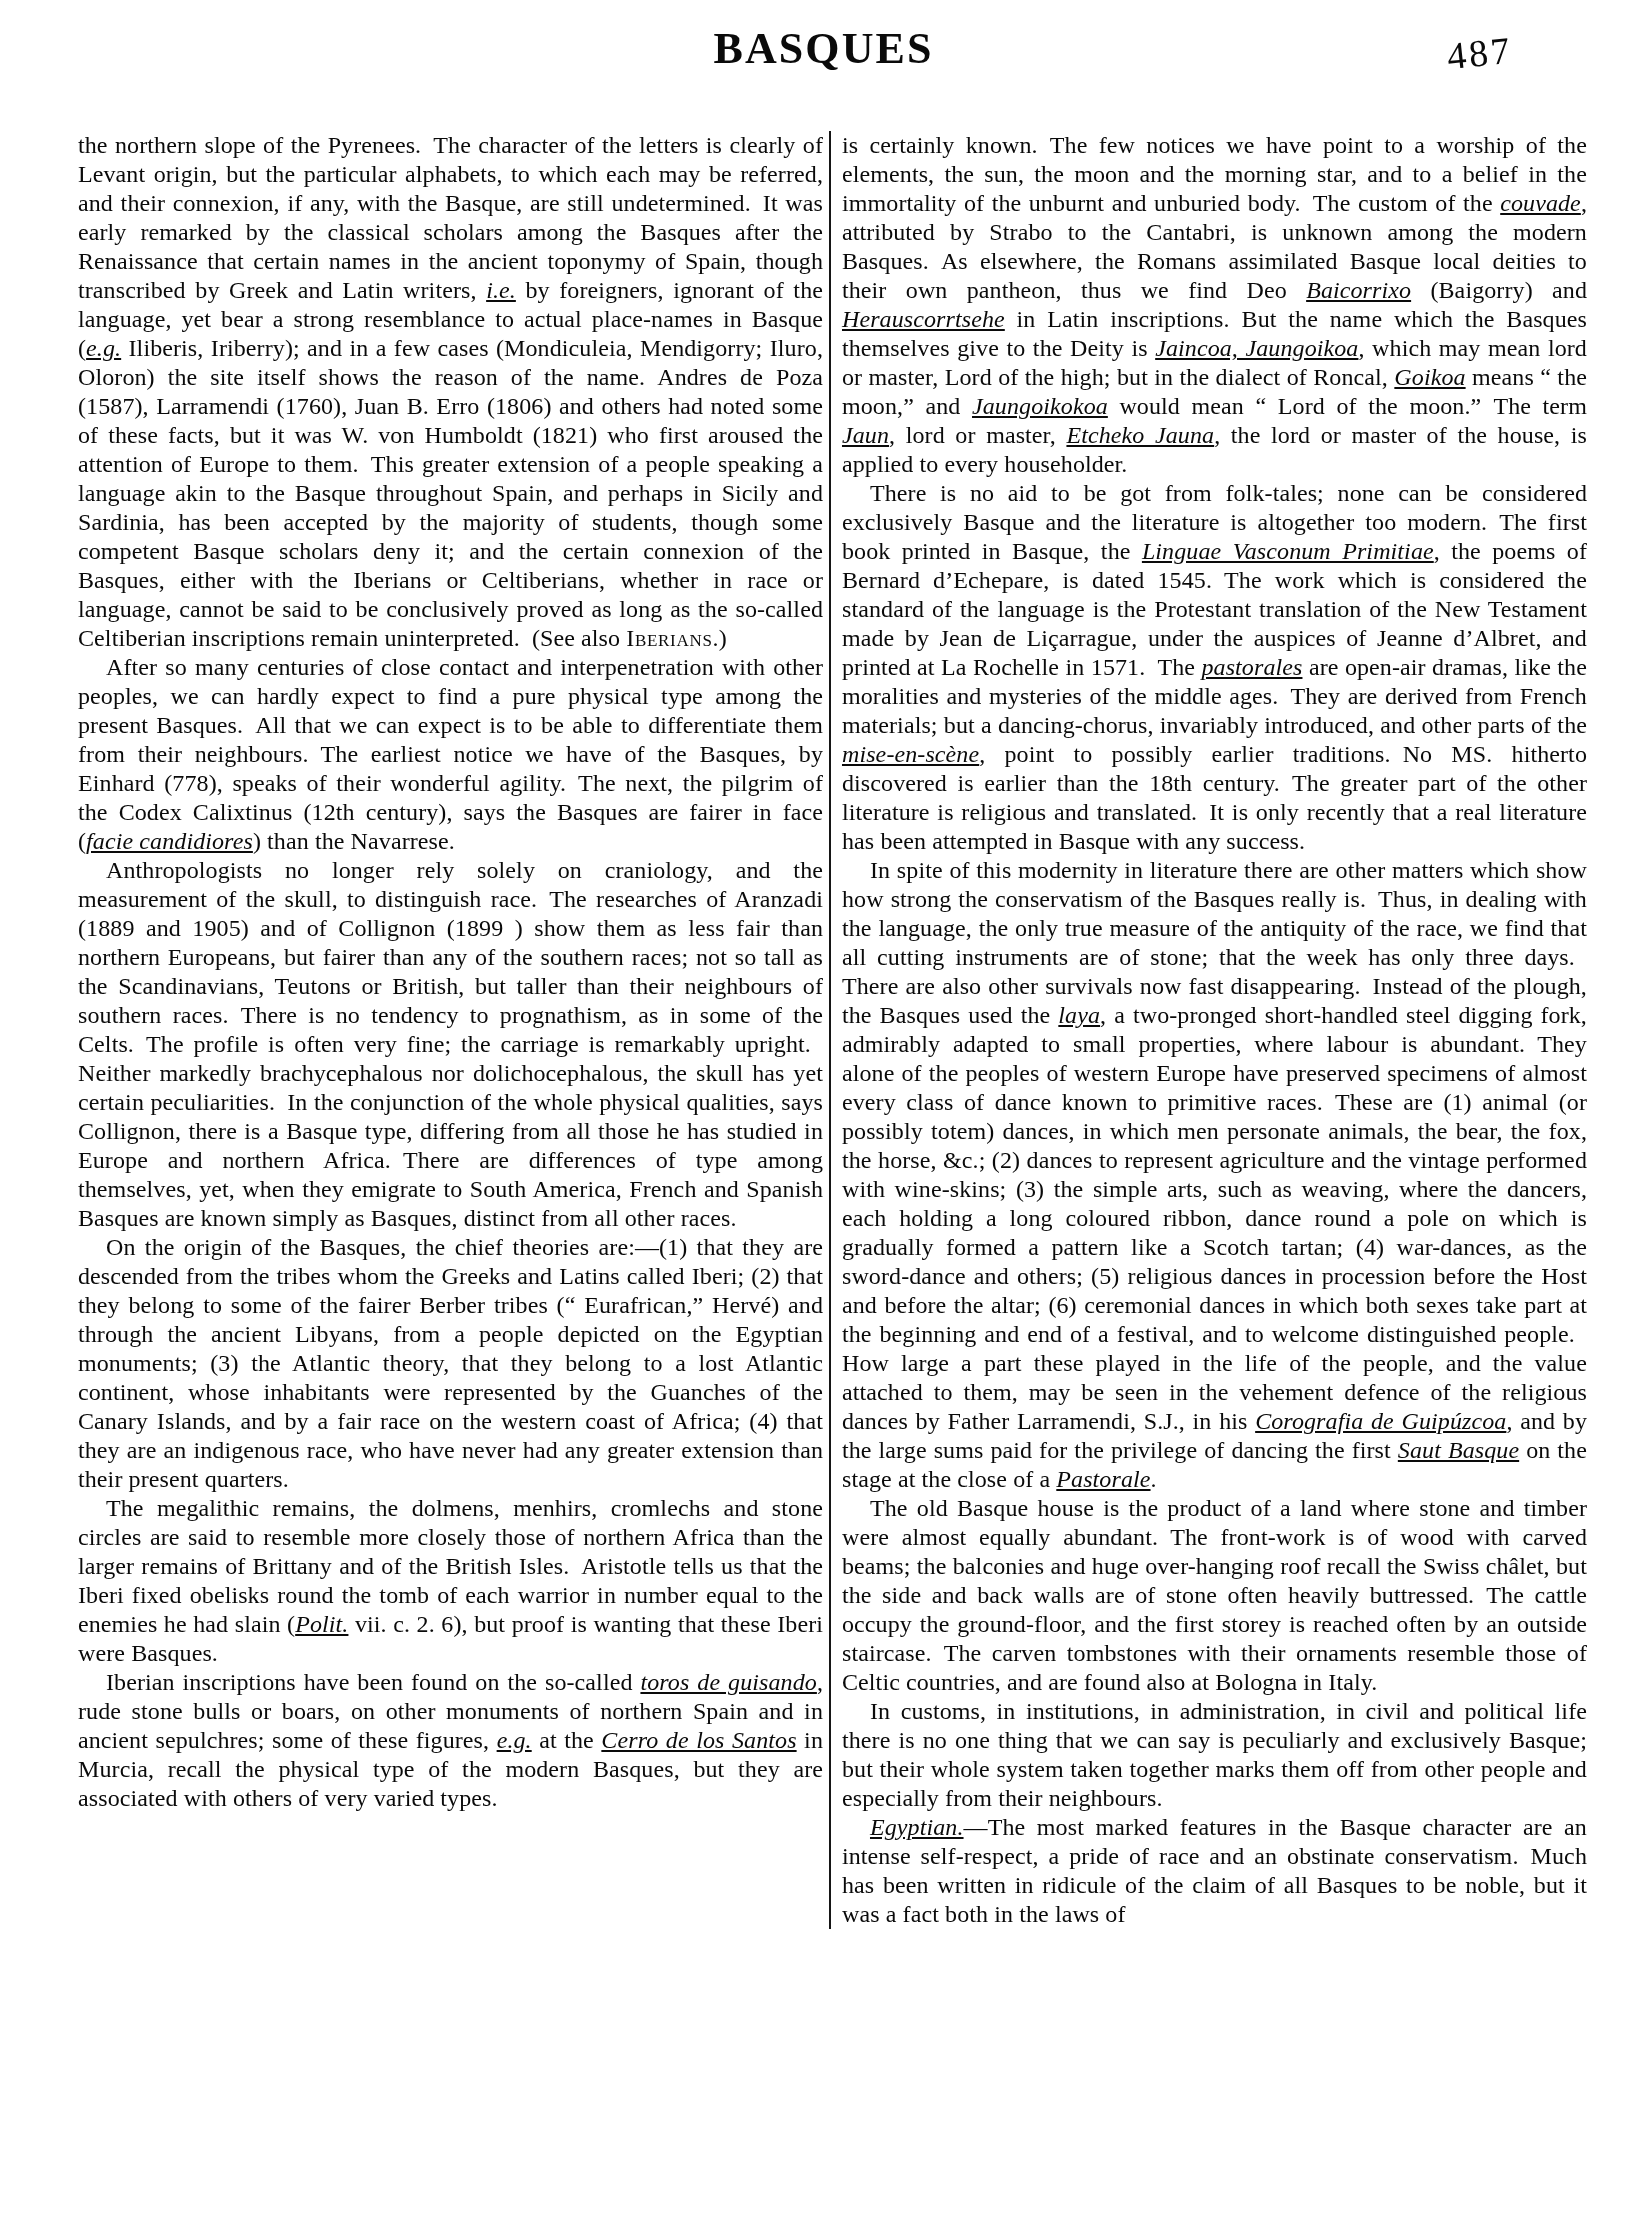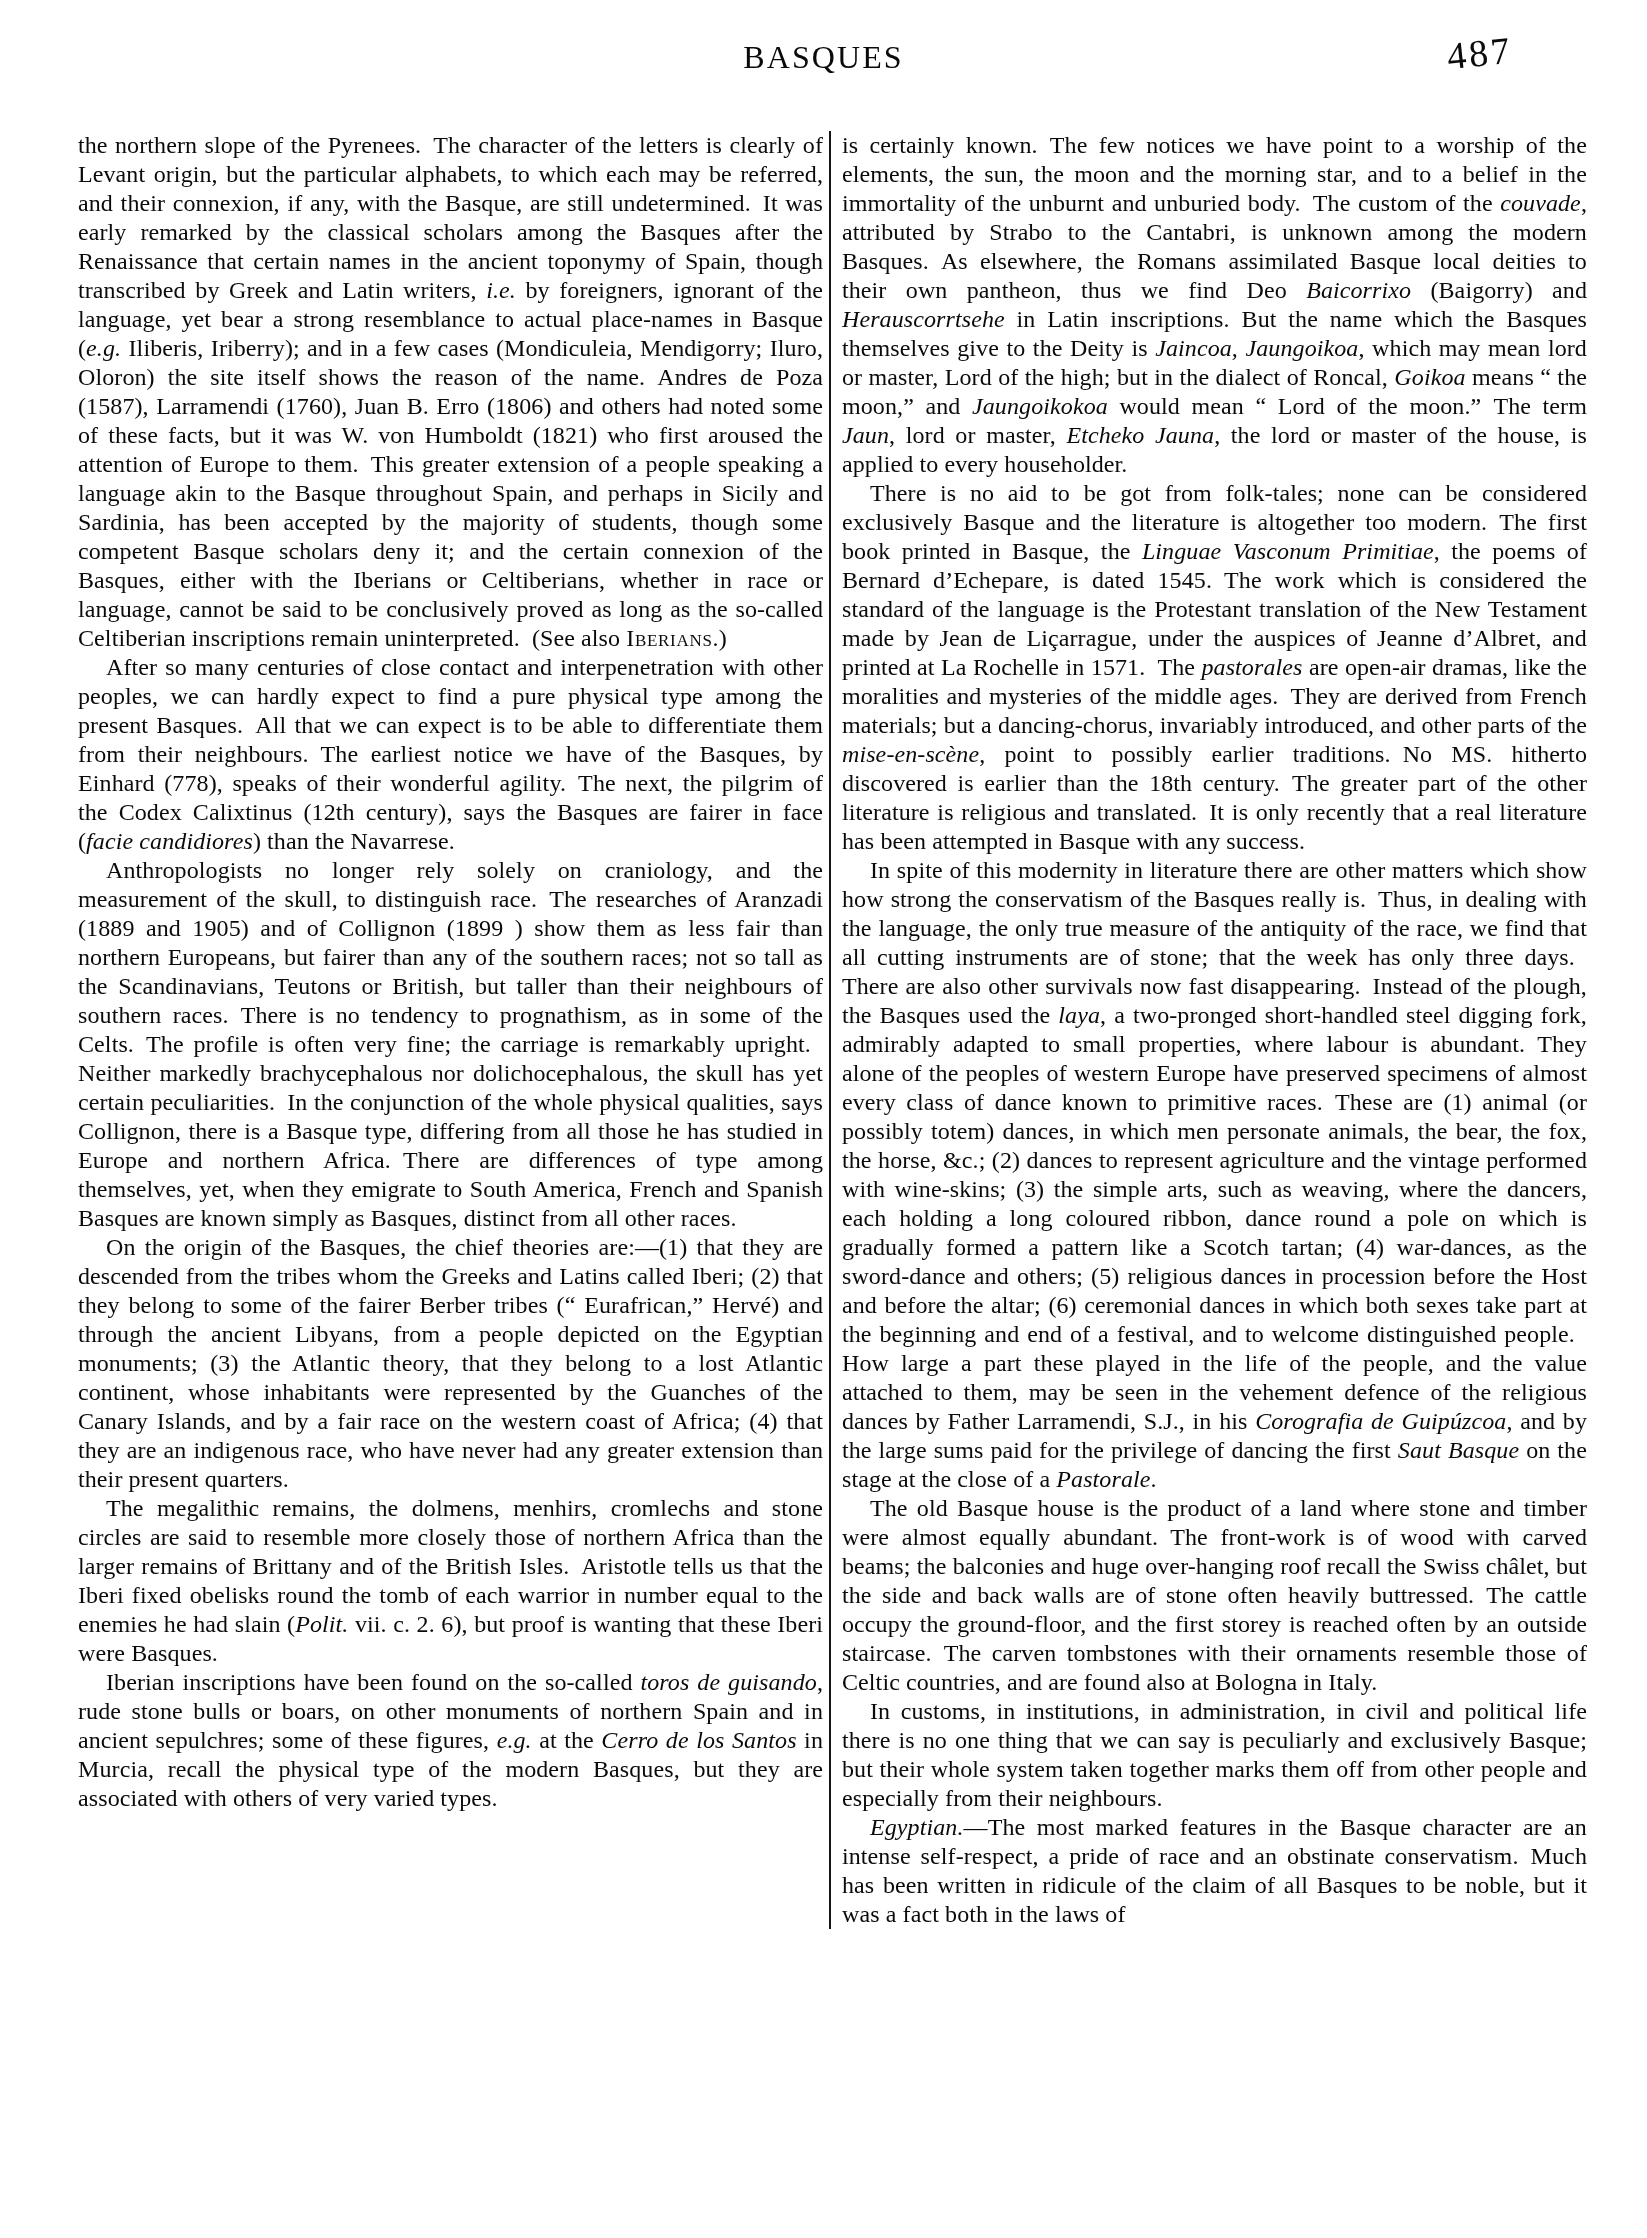--- a/index.html
+++ b/index.html
@@ -18,25 +18,24 @@
     left: 0;
     width: 100%;
     height: 106px;
   }
   .title {
     position: absolute;
     top: 5.6px;
     left: 0;
     width: 100%;
     text-align: center;
-    font-size: 32px;
-    font-weight: normal;
+    font-size: 44px;
+    font-weight: bold;
     letter-spacing: 2.1px;
     line-height: 44px;
-    margin-top: 8px;
   }
   .page-number {
     position: absolute;
     top: 12.7px;
     right: 135px;
     font-size: 38px;
     line-height: 38px;
     transform: rotate(-6deg);
     letter-spacing: 2.8px;
   }
@@ -56,21 +55,21 @@
     letter-spacing: 0.1px;
   }
   .divider {
     width: 2.1px;
     background: #161616;
     margin-left: 5.6px;
     margin-right: 11.3px;
   }
   .para { margin: 0; }
   .para.indent { text-indent: 28px; }
-  .it { font-style: italic; }
+  .it { font-style: italic; text-decoration: underline; }
   .sc { font-variant: small-caps; letter-spacing: 0.7px; }
   .rm { font-style: normal; }
 </style>
 </head>
 <body>
 
 <div class="page">
   <div class="masthead">
     <div class="title">BASQUES</div>
     <div class="page-number">487</div>

